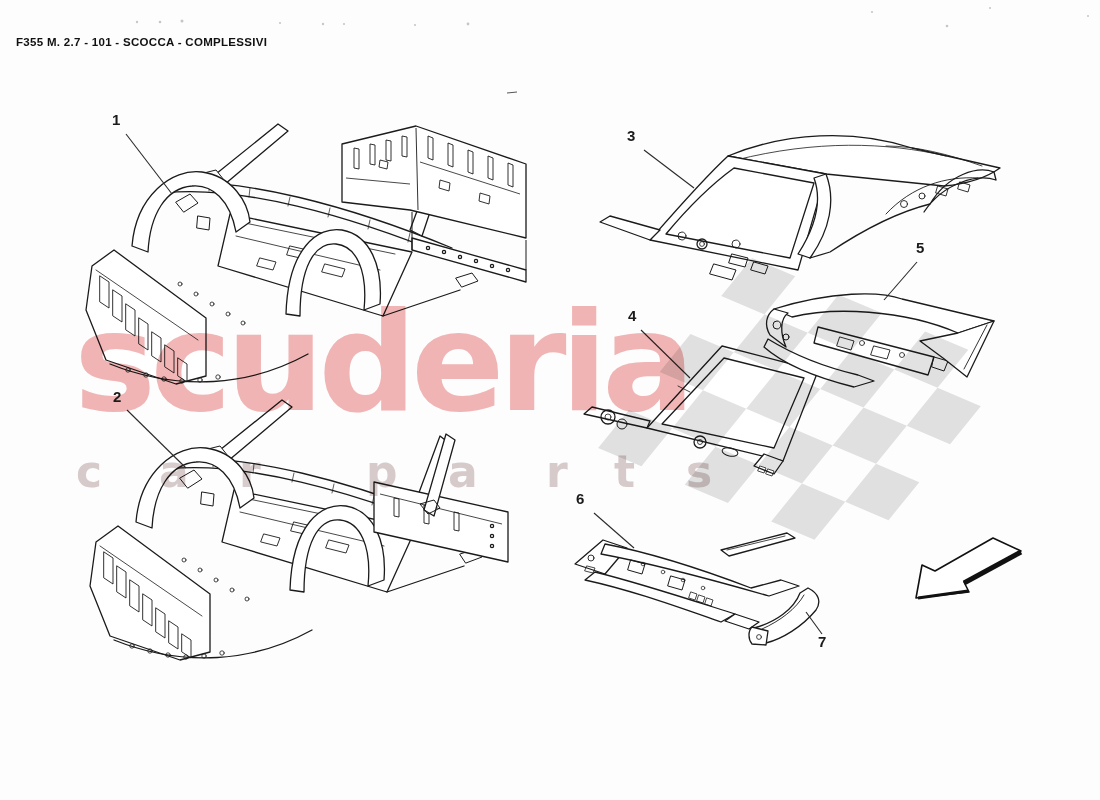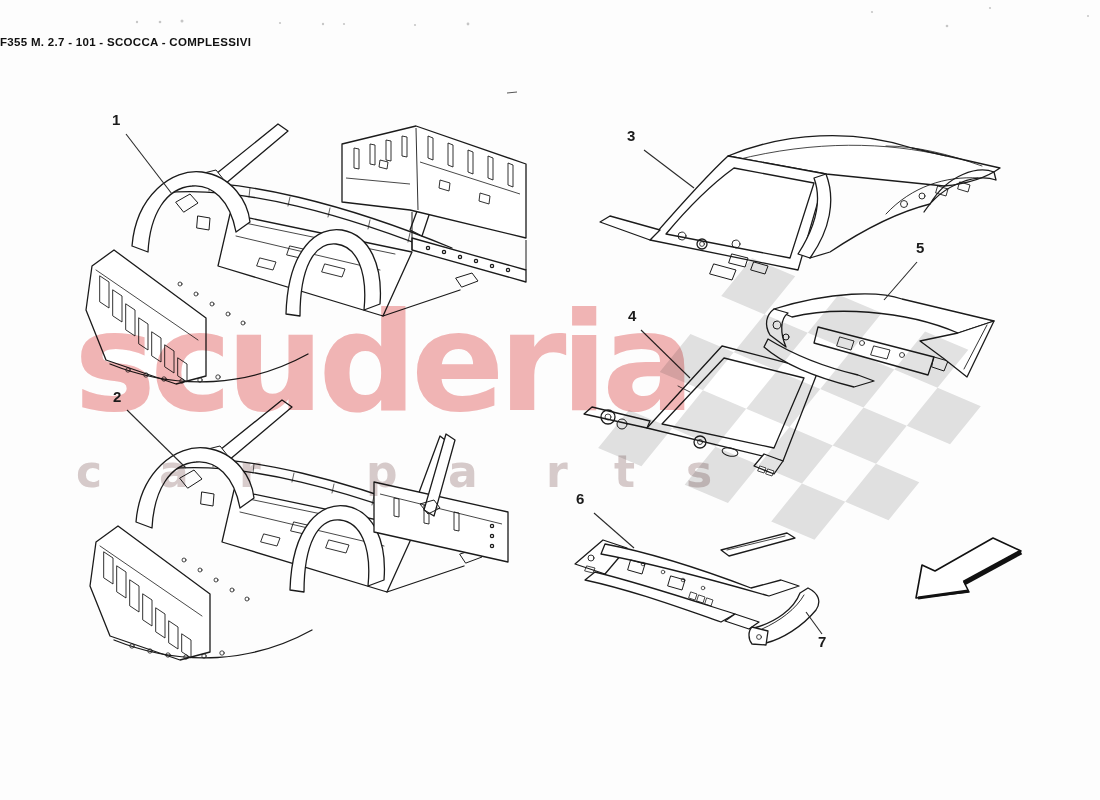--- a/index.html
+++ b/index.html
@@ -3,21 +3,21 @@
 <meta charset="utf-8">
 <style>
   html,body{margin:0;padding:0;background:#e8e8e8;}
   #stage{
     position:relative;width:1100px;height:800px;background:#fdfdfd;
     overflow:hidden;font-family:"Liberation Sans",sans-serif;
   }
   #art,#flag{position:absolute;left:0;top:0;pointer-events:none;}
   #flag{mix-blend-mode:multiply;}
   .hdr{
-    position:absolute;left:0;top:36px;
+    position:absolute;left:16px;top:36px;
     font:bold 11.5px "Liberation Sans",sans-serif;
     letter-spacing:.3px;color:#111;white-space:nowrap;text-align:center;
   }
   .wm-brand{
     position:absolute;left:74px;top:294px;
     font:bold 138px "DejaVu Sans",sans-serif;
     letter-spacing:-6px;color:#f2b6b6;
     mix-blend-mode:multiply;white-space:nowrap;line-height:1;
     user-select:none;
   }

